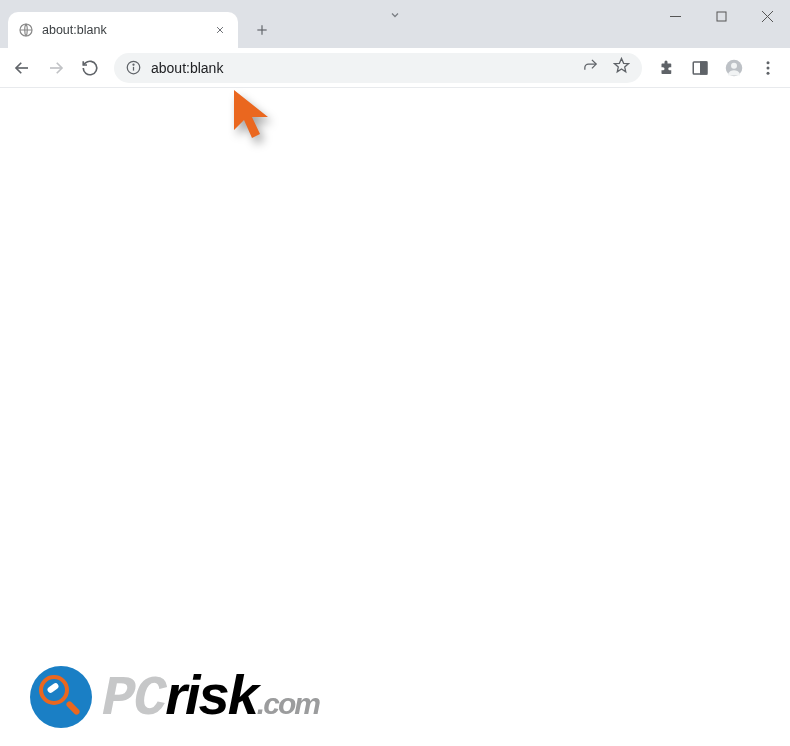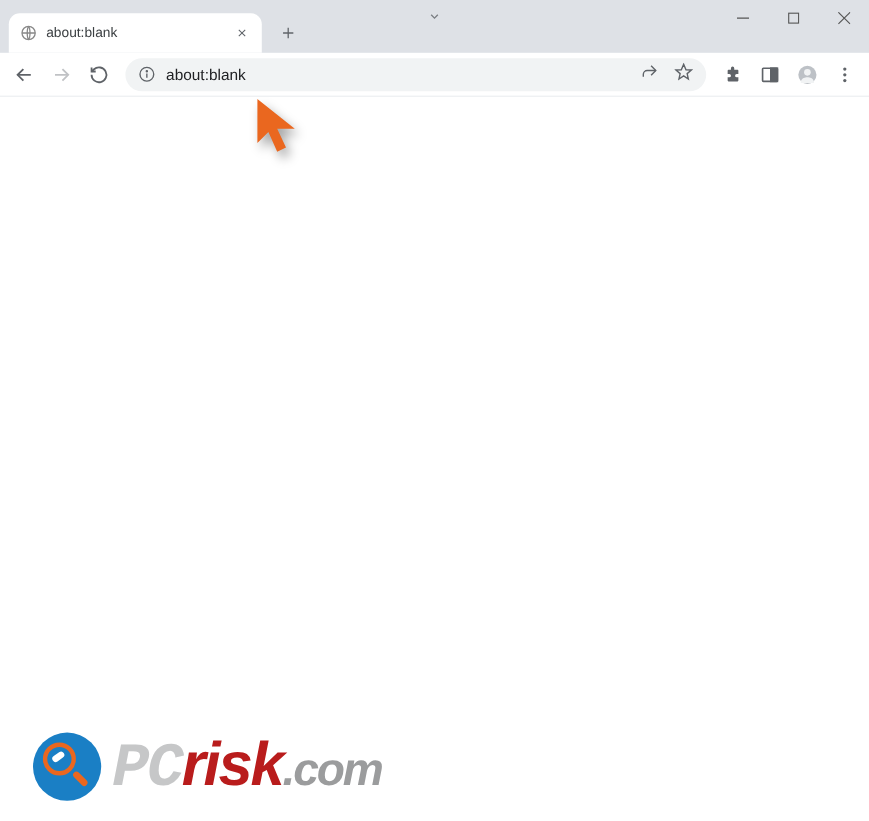--- a/index.html
+++ b/index.html
@@ -192,22 +192,22 @@
 .wm-text {
   font-family: Arial, sans-serif;
   font-weight: 700;
   font-style: italic;
   font-size: 56px;
   letter-spacing: -2px;
   line-height: 1;
   white-space: nowrap;
 }
 .wm-text .pc { color: #c6c7c8; font-family: Liberation Mono, monospace; }
-.wm-text .risk { color: #b91c1c; }
-.wm-text .dom { color: #9b9c9d; font-size: 42px; }
+.wm-text .risk { color: #000000; }
+.wm-text .dom { color: #9b9c9d; font-size: 30px; }
 </style>
 </head>
 <body>
 
 <div class="titlebar">
   <span class="chev">
     <svg width="12" height="12" viewBox="0 0 24 24" fill="none" stroke="currentColor" stroke-width="2.5">
         <polyline points="6 9 12 15 18 9"></polyline>
       </svg>
   </span>

